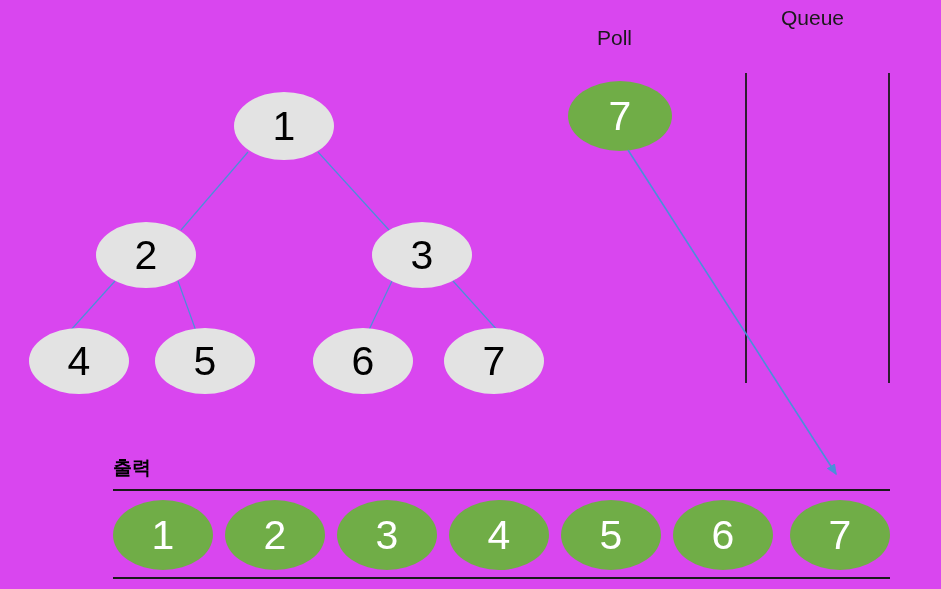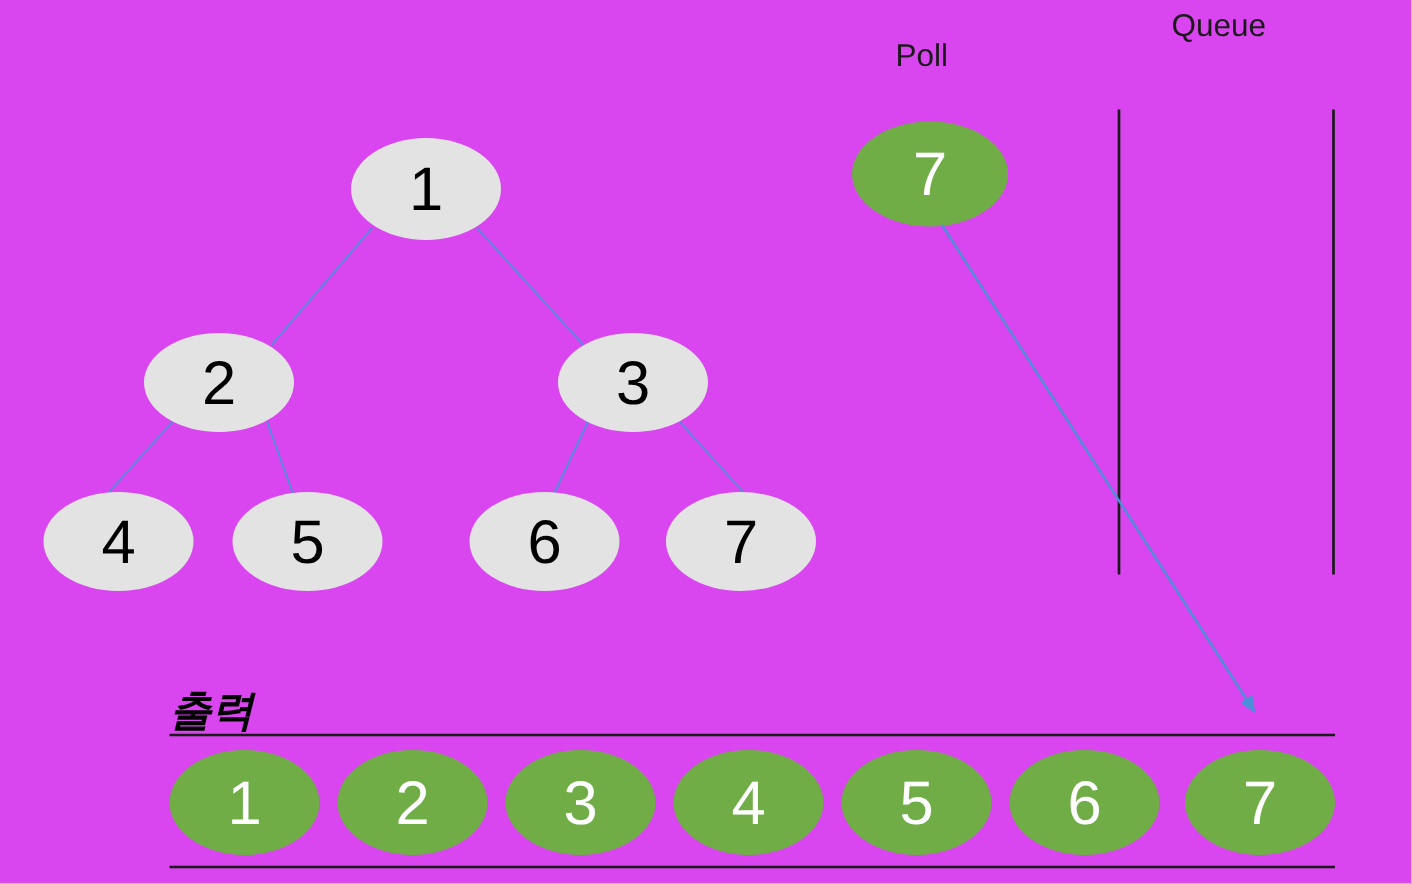--- a/index.html
+++ b/index.html
@@ -45,23 +45,22 @@
   }
   .caption {
     position: absolute;
     font-family: "Liberation Sans", sans-serif;
     font-size: 21px;
     color: #1a1a1a;
     white-space: nowrap;
   }
   .caption-bold {
     font-weight: 700;
-    font-size: 28px;
+    font-size: 19px;
     color: #000000;
-    font-style: italic;
   }
 </style>
 </head>
 <body>
 
 <div id="canvas">
 
   <div class="caption" id="poll-title" style="left: 597px; top: 26px;">Poll</div>
 
   <div class="caption" id="queue-title" style="left: 781px; top: 6px;">Queue</div>

